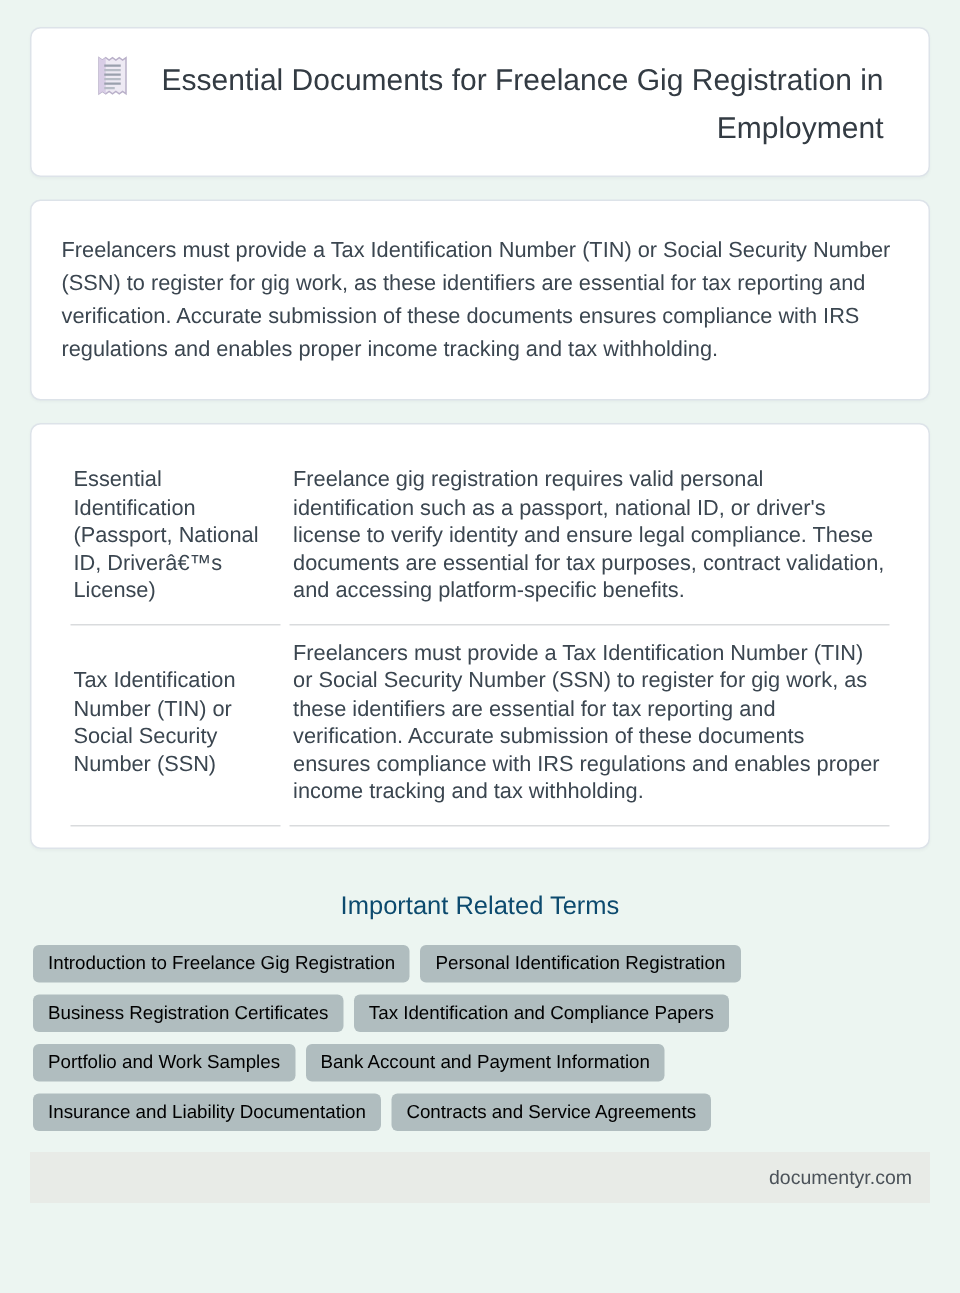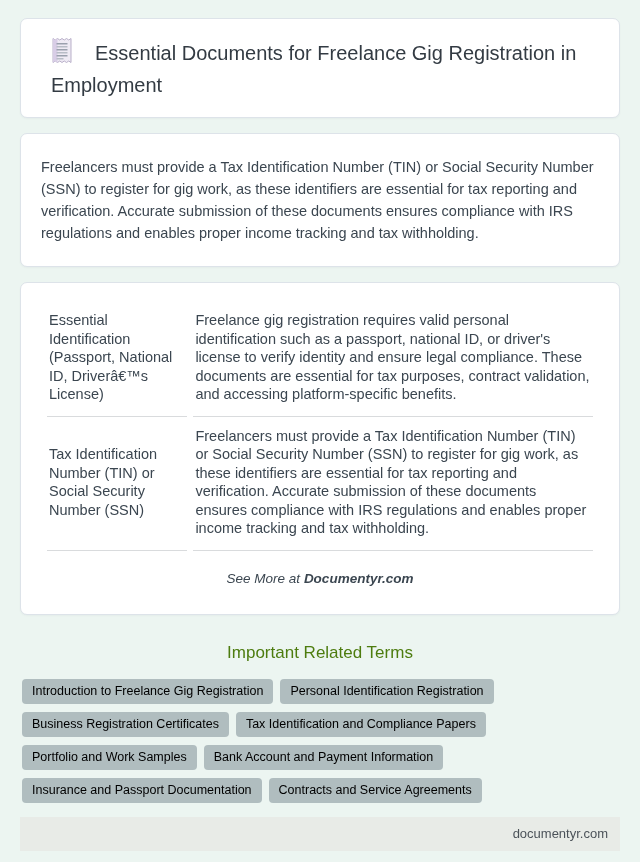--- a/index.html
+++ b/index.html
@@ -21,21 +21,21 @@
   }
   
   .header-card {
     margin-top: 18px;
     height: 100px;
     display: flex;
     align-items: center;
     justify-content: center;
     padding: 10px 30px;
   }
-  .header-inner { text-align: left; line-height: 28px; font-size: 20px; color: #333b43; }
+  .header-inner { text-align: right; line-height: 28px; font-size: 20px; color: #333b43; }
   .doc-icon { display: inline-block; vertical-align: -4px; margin-right: 22px; }
   .page-title { display: inline; font-size: 20px; font-weight: 400; color: #333b43; }
   
   .intro-card {
     margin-top: 15px;
     padding: 22px 20px;
     min-height: 124px;
   }
   .intro-text { font-size: 14.5px; line-height: 22px; color: #3b4650; }
   
@@ -64,21 +64,21 @@
     font-size: 13.5px;
     color: #3b4650;
     margin: 20px 0 14px 0;
   }
   .see-more b { cursor: pointer; }
   
   .related-heading {
     text-align: center;
     font-size: 17px;
     font-weight: 400;
-    color: #4d7c0f;
+    color: #0c4a6e;
     margin: 28px 0 16px 0;
   }
   .tags {
     margin: 0 22px;
     display: flex;
     flex-wrap: wrap;
     gap: 8px 7px;
   }
   .tag {
     background: #b0bdbf;
@@ -132,33 +132,30 @@
       <tr>
         <td class="term-col">Essential Identification (Passport, National ID, Driverâ€™s License)</td>
         <td class="desc-col">Freelance gig registration requires valid personal identification such as a passport, national ID, or driver's license to verify identity and ensure legal compliance. These documents are essential for tax purposes, contract validation, and accessing platform-specific benefits.</td>
       </tr>
       <tr>
         <td class="term-col">Tax Identification Number (TIN) or Social Security Number (SSN)</td>
         <td class="desc-col">Freelancers must provide a Tax Identification Number (TIN) or Social Security Number (SSN) to register for gig work, as these identifiers are essential for tax reporting and verification. Accurate submission of these documents ensures compliance with IRS regulations and enables proper income tracking and tax withholding.</td>
       </tr>
     </tbody>
   </table>
-  <div class="see-more">
-    <span>See More at </span><b>Documentyr.com</b>
-  </div>
 </div>
 
 <h2 class="related-heading">Important Related Terms</h2>
 
 <div class="tags">
   <span class="tag">Introduction to Freelance Gig Registration</span>
   <span class="tag">Personal Identification Registration</span>
   <span class="tag">Business Registration Certificates</span>
   <span class="tag">Tax Identification and Compliance Papers</span>
   <span class="tag">Portfolio and Work Samples</span>
   <span class="tag">Bank Account and Payment Information</span>
-  <span class="tag">Insurance and Passport Documentation</span>
+  <span class="tag">Insurance and Liability Documentation</span>
   <span class="tag">Contracts and Service Agreements</span>
 </div>
 
 <div class="footer-bar">
   <span class="footer-site">documentyr.com</span>
 </div>
 
 </body></html>

